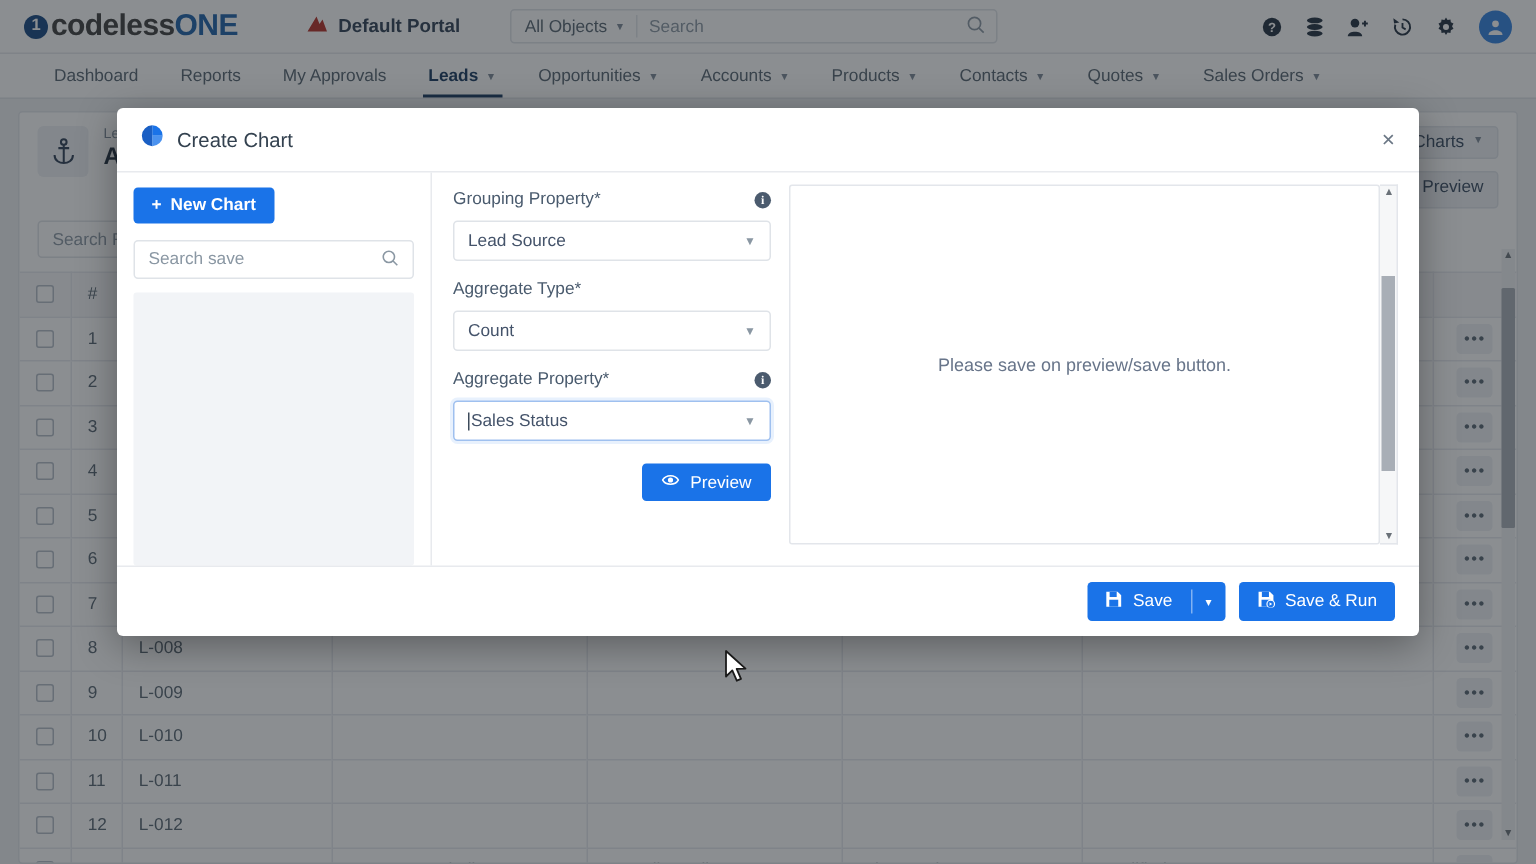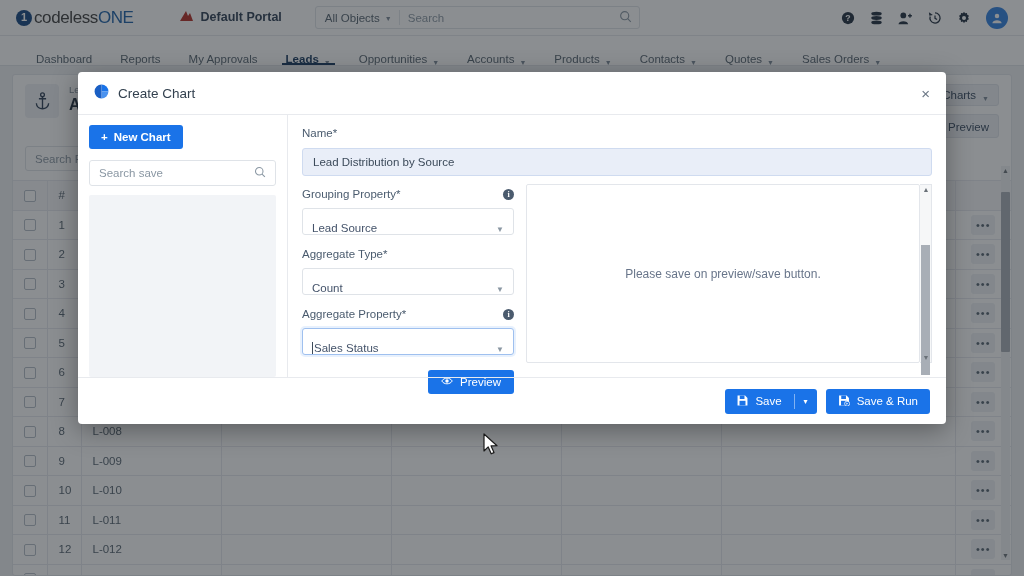--- a/index.html
+++ b/index.html
@@ -18,21 +18,21 @@
   .topbar {
     height: 36px; background:#ffffff; display:flex; align-items:center;
     border-bottom:1px solid #e6e8ec; padding:0 10px;
   }
   .logo { display:flex; align-items:center; gap:2px; margin-left:6px; }
   .logo-mark {
     width:16px; height:16px; border-radius:50%; background:#12447f;
     color:#fff; font-size:11px; font-weight:bold; display:flex;
     align-items:center; justify-content:center; line-height:1;
   }
-  .logo-text { font-size:17px; font-weight:normal; letter-spacing:-0.4px; }
+  .logo-text { font-size:20px; font-weight:bold; letter-spacing:-0.4px; }
   .logo-text .a { color:#3c3c3c; }
   .logo-text .b { color:#1a5fa8; }
 
   .portal { display:flex; align-items:flex-start; gap:7px; margin-left:45px; }
   .portal-ico { color:#b32b23; font-size:13px; line-height:1; }
   .portal-name { font-size:12.5px; color:#2d3d52; font-weight:bold; }
 
   .searchwrap {
     display:flex; align-items:center; margin-left:33px;
     border:1px solid #dfe3e8; border-radius:3px; height:23px; width:325px;
@@ -56,21 +56,21 @@
     width:22px; height:22px; border-radius:50%; background:#2f7fe0;
     display:flex; align-items:center; justify-content:center; color:#fff;
   }
 
   
   .nav {
     height:30px; background:#ffffff; display:flex; align-items:stretch;
     border-bottom:1px solid #e0e3e8; padding-left:22px;
   }
   .navitem {
-    display:flex; align-items:flex-end; gap:5px; padding:0 14px;
+    display:flex; align-items:center; gap:5px; padding:0 14px;
     font-size:11.5px; color:#55636f; position:relative; white-space:nowrap;
   }
   .navitem.active { color:#14365c; font-weight:bold; }
   .navitem.active::after {
     content:""; position:absolute; left:10px; right:10px; bottom:0;
     height:2.5px; background:#14365c;
   }
   .caret { font-size:7px; color:#7b8896; position:relative; top:1px; }
 
   
@@ -80,21 +80,21 @@
   .card-head { padding:9px 12px 0 12px; display:flex; align-items:flex-start; }
   .anchor-box {
     width:34px; height:34px; background:#eef1f5; border-radius:4px;
     display:flex; align-items:center; justify-content:center; color:#2b3c52; font-size:17px;
   }
   .head-txt { margin-left:10px; }
   .head-sub { font-size:9.5px; color:#7b8896; }
   .head-title { font-size:16px; color:#1f2d3d; font-weight:bold; line-height:1.2; }
   .head-right { margin-left:auto; display:flex; flex-direction:column; align-items:flex-end; gap:8px; }
   .btn-plain {
-    display:flex; align-items:flex-end; gap:6px; font-size:11.5px; color:#36485e;
+    display:flex; align-items:flex-start; gap:6px; font-size:11.5px; color:#36485e;
     background:#eef1f5; border:1px solid #e0e4ea; border-radius:3px; padding:4px 9px;
   }
   .searchrec {
     margin:8px 12px 0 12px; width:240px; height:25px; border:1px solid #dfe3e8;
     border-radius:3px; display:flex; align-items:center; padding:0 9px;
     font-size:11.5px; color:#8a97a3;
   }
 
   table.grid { width:100%; border-collapse:collapse; margin-top:9px; table-layout:fixed; }
   table.grid th, table.grid td {
@@ -166,21 +166,21 @@
     border-radius:3px; display:flex; align-items:center; padding:0 10px;
     font-size:11.5px; color:#3c4a5a;
   }
 
   .cols { flex:1; display:flex; min-height:0; padding:0 14px 0 14px; }
   .col-form { width:212px; padding-top:12px; display:flex; flex-direction:column; }
   .fgroup { margin-bottom:13px; }
   .fgroup .fld-label { margin-bottom:8px; }
   .select {
     height:27px; border:1px solid #dfe3e8; border-radius:3px; display:flex;
-    align-items:flex-end; padding:0 9px; font-size:11.5px; color:#44536a; background:#fff;
+    align-items:center; padding:0 9px; font-size:11.5px; color:#44536a; background:#fff;
   }
   .select.focus { border-color:#9fc0ef; box-shadow:0 0 0 2px rgba(26,115,232,0.10); }
   .caret-dn { margin-left:auto; color:#8a97a3; font-size:8px; }
   .caretline { position:relative; display:inline-block; width:1px; height:12px; background:#3c4a5a; margin-right:1px; }
 
   .preview-row { margin-top:2px; display:flex; justify-content:flex-end; }
   .btn-preview {
     background:#1a73e8; color:#fff; font-size:11.5px; border-radius:3px;
     padding:6px 13px; display:inline-flex; align-items:center; gap:7px;
   }
@@ -554,26 +554,20 @@
                 <circle cx="7" cy="7" r="5" fill="none" stroke="#8a97a3" stroke-width="1.4"></circle>
                 <line x1="10.7" y1="10.7" x2="14.5" y2="14.5" stroke="#8a97a3" stroke-width="1.4"></line>
               </svg>
           </span>
         </div>
         <div class="chartlist"></div>
       </div>
 
       <div class="m-right">
 
-        <div class="name-block">
-          <div class="fld-label">Name*</div>
-          <div class="name-input">
-            <span>Lead Distribution by Source</span>
-          </div>
-        </div>
 
         <div class="cols">
 
           <div class="col-form">
 
             <div class="fgroup">
               <div class="fld-label">
                 <span>Grouping Property*</span>
                 <span class="info-ico">i</span>
               </div>

